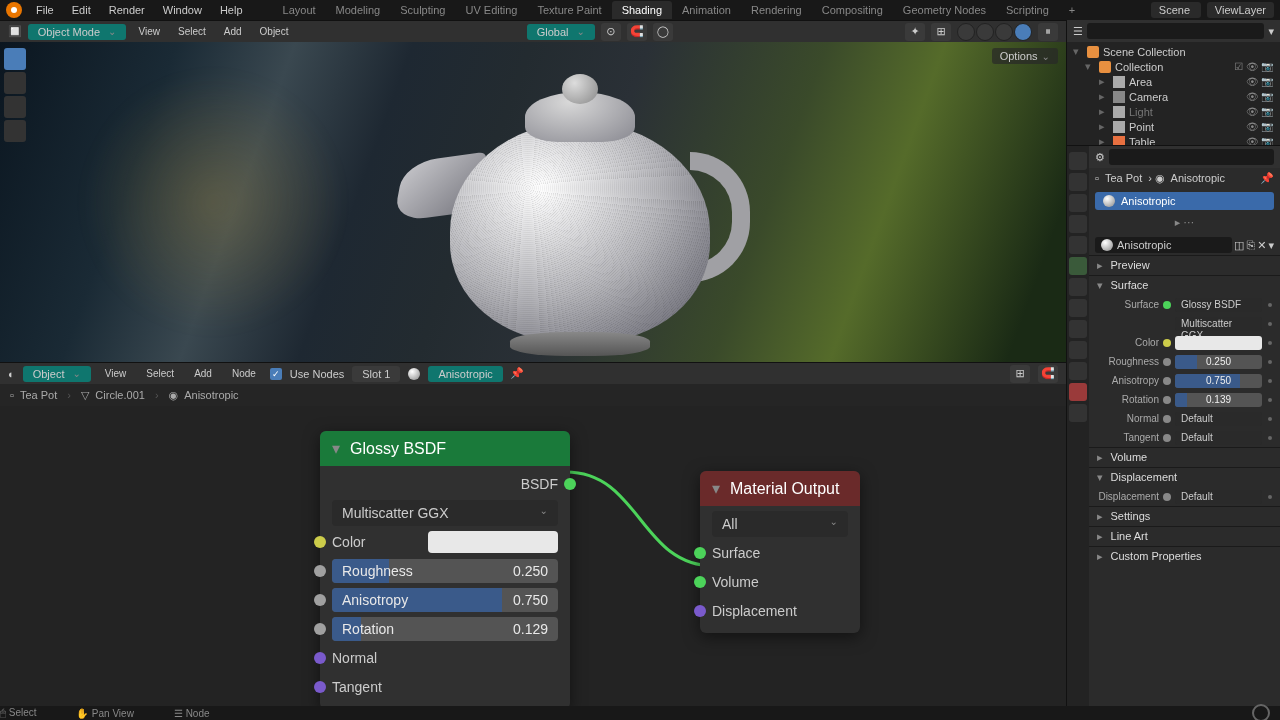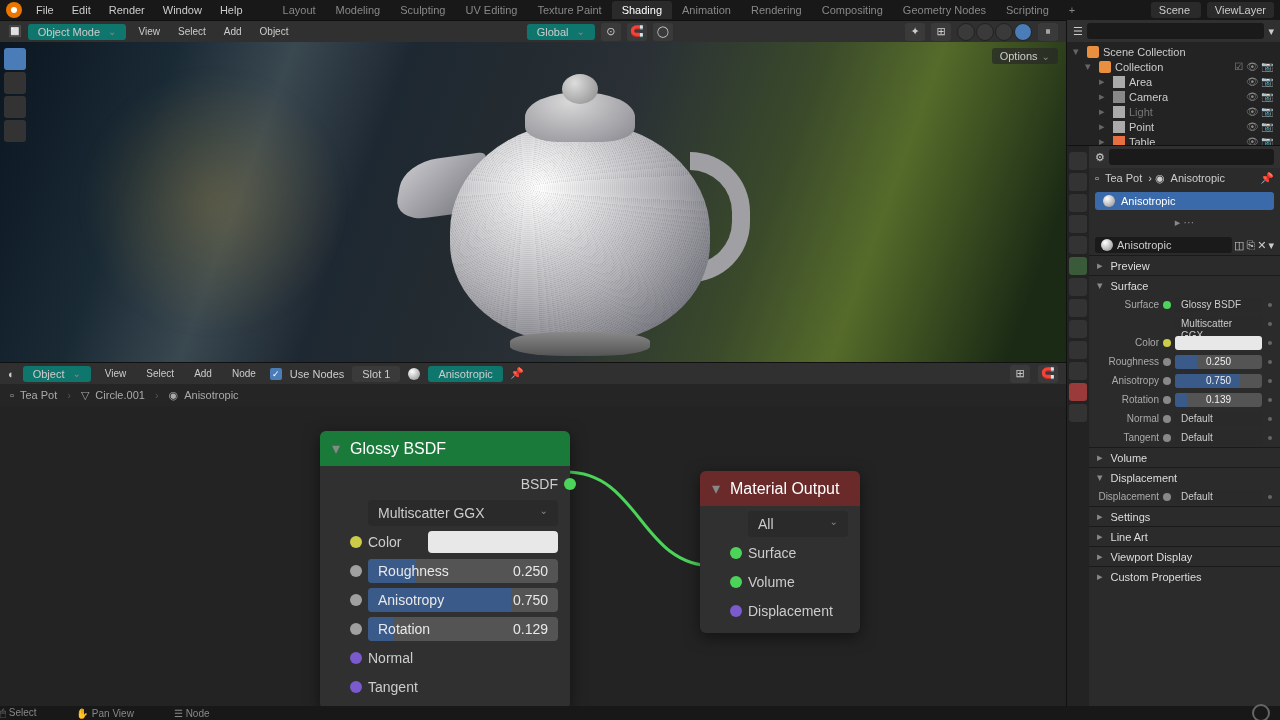--- a/index.html
+++ b/index.html
@@ -55,21 +55,21 @@
 .crumb { display: inline-flex; align-items: center; gap: 6px; }
 .crumb-sep { color: #555; }
 .ned-canvas { flex: 1; background: #232323; position: relative; overflow: hidden; }
 
 
 .node { position: absolute; background: #303030; border-radius: 6px; box-shadow: 0 4px 16px rgba(0,0,0,0.5); font-size: 14px; }
 .node-header { padding: 8px 12px; border-radius: 6px 6px 0 0; font-size: 16px; color: #fff; display: flex; align-items: center; gap: 8px; }
 .node-green .node-header { background: #1a7a3a; }
 .node-red .node-header { background: #6a2a2a; }
 .node-body { padding: 6px 12px 10px; display: flex; flex-direction: column; gap: 5px; }
-.node-row { display: flex; align-items: center; gap: 8px; height: 24px; position: relative; margin-left: 36px; }
+.node-row { display: flex; align-items: center; gap: 8px; height: 24px; position: relative; }
 .sock { width: 12px; height: 12px; border-radius: 50%; flex-shrink: 0; }
 .sock-out { position: absolute; right: -18px; }
 .sock-in { position: absolute; left: -18px; }
 .sock-shader { background: #4cd35a; }
 .sock-color { background: #cccc4a; }
 .sock-float { background: #a0a0a0; }
 .sock-vec { background: #7a5acc; }
 .nval { background: #545454; border-radius: 4px; padding: 4px 10px; display: flex; justify-content: space-between; flex: 1; color: #e8e8e8; position: relative; overflow: hidden; }
 .nval .fill { position: absolute; inset: 0; background: #3a5a8a; z-index: 0; }
 .nval span { position: relative; z-index: 1; }
@@ -102,21 +102,21 @@
 .ptab.obj { background: #3a5a3a; }
 .props-body { flex: 1; padding: 0; overflow: hidden; font-size: 11px; }
 .pb-hdr { height: 22px; background: #303030; display: flex; align-items: center; padding: 0 6px; gap: 4px; }
 .pb-crumb { height: 20px; display: flex; align-items: center; padding: 0 6px; gap: 6px; font-size: 11px; color: #ccc; }
 .mat-slot { margin: 4px 6px; }
 .mat-slot-item { background: #3a6aaa; border-radius: 3px; padding: 3px 8px; color: #fff; font-size: 11px; display: flex; align-items: center; gap: 6px; }
 .mat-ball { width: 12px; height: 12px; background: radial-gradient(circle at 35% 30%, #fff, #888); border-radius: 50%; }
 .mat-name-row { display: flex; align-items: center; gap: 2px; margin: 6px 6px 2px; }
 .mat-name-box { flex: 1; background: #1a1a1a; border-radius: 3px; padding: 2px 6px; display: flex; align-items: center; gap: 4px; }
 .panel { border-top: 1px solid #1a1a1a; }
-.panel-h { padding: 3px 8px; display: flex; align-items: center; gap: 6px; color: #ddd; }
+.panel-h { padding: 3px 8px; display: flex; gap: 6px; color: #ddd; }
 .prop-row { display: flex; align-items: center; padding: 2px 8px; gap: 4px; height: 19px; }
 .prop-label { width: 62px; text-align: right; color: #aaa; font-size: 10px; }
 .prop-dot { width: 8px; height: 8px; border-radius: 50%; background: #888; }
 .prop-dot.g { background: #4cd35a; }
 .prop-dot.y { background: #cccc4a; }
 .prop-val { flex: 1; background: #545454; border-radius: 3px; padding: 1px 6px; font-size: 10px; text-align: center; color: #eee; position: relative; overflow: hidden; height: 14px; line-height: 12px; }
 .prop-val .pfill { position: absolute; inset: 0; background: #3a5a8a; z-index: 0; }
 .prop-val span { position: relative; z-index: 1; }
 .prop-color { flex: 1; background: #e8e8e8; border-radius: 3px; height: 14px; }
 .prop-drop { flex: 1; background: #2a2a2a; border-radius: 3px; padding: 1px 6px; font-size: 10px; color: #ccc; height: 14px; line-height: 12px; }
@@ -493,25 +493,20 @@
               <span>Settings</span>
             </div>
           </div>
       <div class="panel">
             <div class="panel-h rtri">
               <span>Line Art</span>
             </div>
           </div>
       <div class="panel">
             <div class="panel-h rtri">
-              <span>Viewport Display</span>
-            </div>
-          </div>
-      <div class="panel">
-            <div class="panel-h rtri">
               <span>Custom Properties</span>
             </div>
           </div>
     </div>
   </div>
 </div>
 
 </div>
 
 <div class="status">

